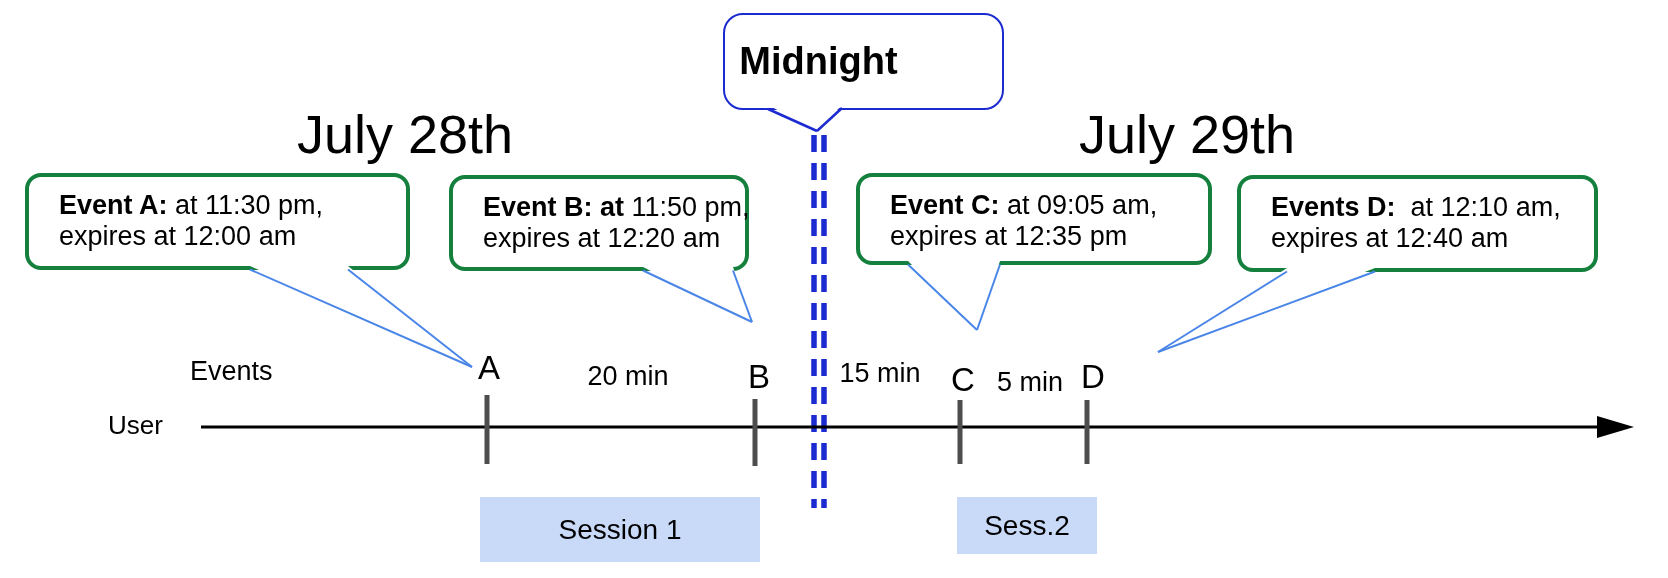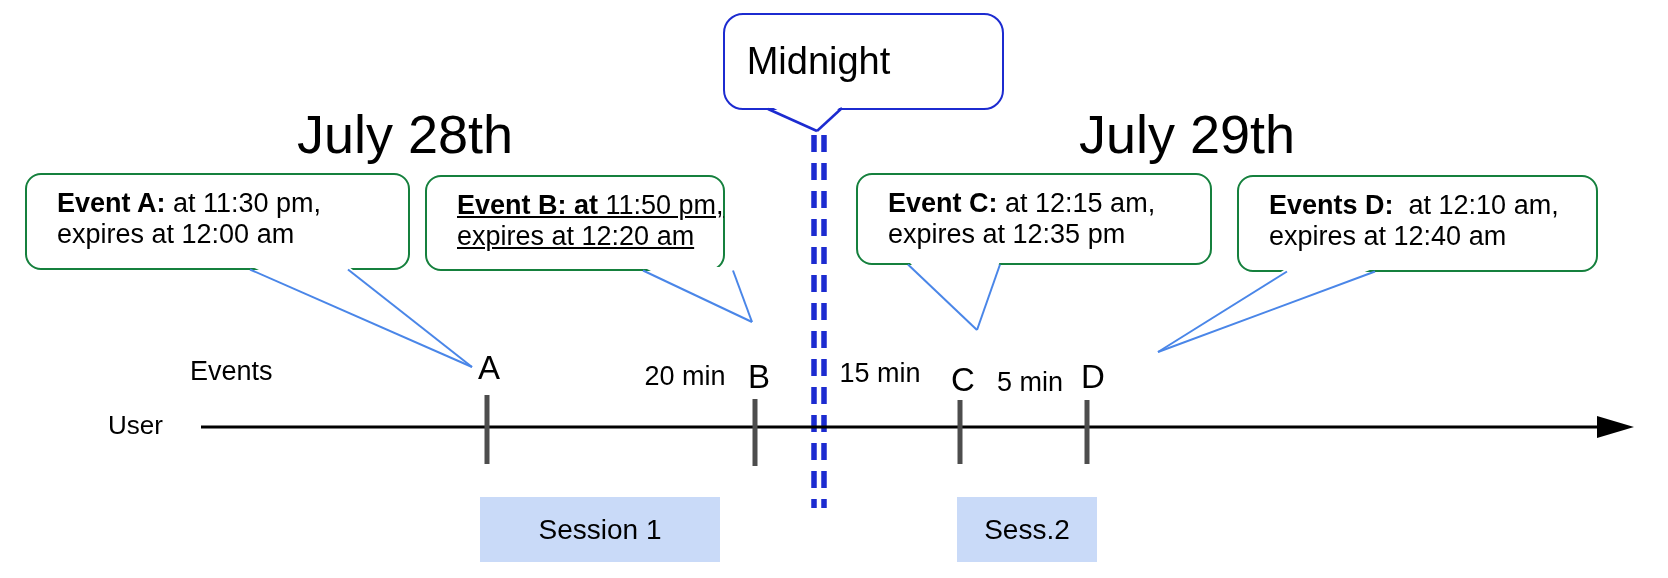--- a/index.html
+++ b/index.html
@@ -4,21 +4,21 @@
 <style>
   html,body { margin:0; padding:0; background:#ffffff; }
   #stage {
     position:relative; width:1668px; height:578px; background:#ffffff;
     font-family:"Liberation Sans", sans-serif; color:#000; overflow:hidden;
   }
 
   
   .bubble {
     position:absolute; background:#ffffff; box-sizing:border-box;
-    border:2px solid #15803d; border-radius:16px; z-index:1;
+    border:4px solid #15803d; border-radius:16px; z-index:1;
   }
   .bubble-midnight {
     border:2.5px solid #1c2bd0; border-radius:20px;
     display:flex; align-items:center; justify-content:center;
   }
   .bubble-text { padding:13px 10px 0 30px; font-size:27px; line-height:31px; white-space:pre; }
   .bubble-text b { font-weight:bold; }
   .midnight-text { font-size:38px; padding-right:90px; }
 
   
@@ -40,60 +40,60 @@
   #overlay { position:absolute; left:0; top:0; z-index:2; pointer-events:none; }
 </style>
 </head>
 <body>
 
 <div id="stage">
 
   <div class="label date-label" style="left:405px; top:103px;">July 28th</div>
   <div class="label date-label" style="left:1187px; top:103px;">July 29th</div>
 
-  <div class="bubble bubble-midnight" style="left:723px; top:13px; width:281px; height:97px;">
+  <div class="bubble bubble-midnight" style="left:723px; top:13px; width:281px; height:97px;font-weight:bold;">
     <span class="midnight-text">Midnight</span>
   </div>
 
   <div class="bubble" style="left:25px; top:173px; width:385px; height:97px;">
     <div class="bubble-text"><b>Event A:</b><span> at 11:30 pm,</span>
 <span>expires at 12:00 am</span></div>
   </div>
 
-  <div class="bubble" style="left:425px; top:175px; width:300px; height:96px;text-decoration:underline;">
+  <div class="bubble" style="left:449px; top:175px; width:300px; height:96px;">
     <div class="bubble-text"><b>Event B: at</b><span> 11:50 pm,</span>
 <span>expires at 12:20 am</span></div>
   </div>
 
   <div class="bubble" style="left:856px; top:173px; width:356px; height:92px;">
-    <div class="bubble-text"><b>Event C:</b><span> at 12:15 am,</span>
+    <div class="bubble-text"><b>Event C:</b><span> at 09:05 am,</span>
 <span>expires at 12:35 pm</span></div>
   </div>
 
   <div class="bubble" style="left:1237px; top:175px; width:361px; height:97px;">
     <div class="bubble-text"><b>Events D:</b><span>  at 12:10 am,</span>
 <span>expires at 12:40 am</span></div>
   </div>
 
   <div class="label axis-label-events" style="left:190px; top:356px;">Events</div>
   <div class="label axis-label-user" style="left:108px; top:410px;">User</div>
 
   <div class="label tick-label" style="left:489px; top:349px;">A</div>
   <div class="label tick-label" style="left:759px; top:358px;">B</div>
   <div class="label tick-label" style="left:963px; top:361px;">C</div>
   <div class="label tick-label" style="left:1093px; top:358px;">D</div>
 
-  <div class="label interval-label" style="left:685px; top:361px;">20 min</div>
+  <div class="label interval-label" style="left:628px; top:361px;">20 min</div>
   <div class="label interval-label" style="left:880px; top:358px;">15 min</div>
   <div class="label interval-label" style="left:1030px; top:367px;">5 min</div>
 
-  <div class="session" style="left:480px; top:497px; width:240px; height:65px;justify-content:center;">
+  <div class="session" style="left:480px; top:497px; width:280px; height:65px;justify-content:center;">
     <span>Session 1</span>
   </div>
-  <div class="session" style="left:957px; top:497px; width:140px; height:65px;">
+  <div class="session" style="left:957px; top:497px; width:140px; height:57px;">
     <span>Sess.2</span>
   </div>
 
   <svg id="overlay" width="1668" height="578" viewBox="0 0 1668 578">
 
     <g>
       <line x1="814" y1="135" x2="814" y2="508" stroke="#1c2bd0" stroke-width="5.5" stroke-dasharray="17 11"></line>
       <line x1="824" y1="135" x2="824" y2="508" stroke="#1c2bd0" stroke-width="5.5" stroke-dasharray="17 11"></line>
     </g>
 

